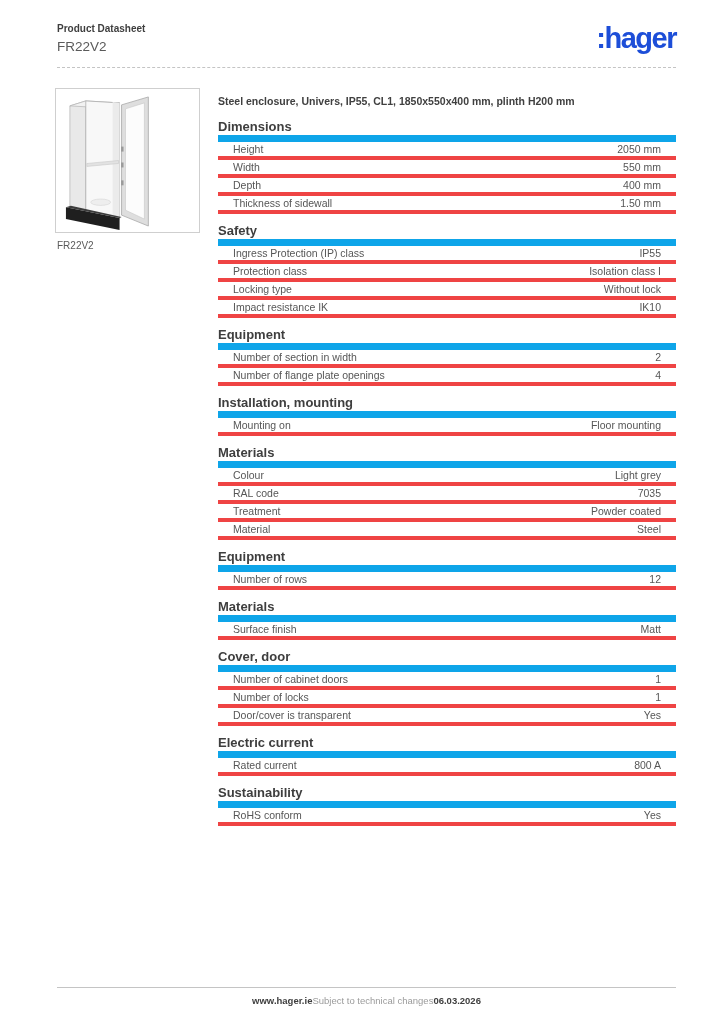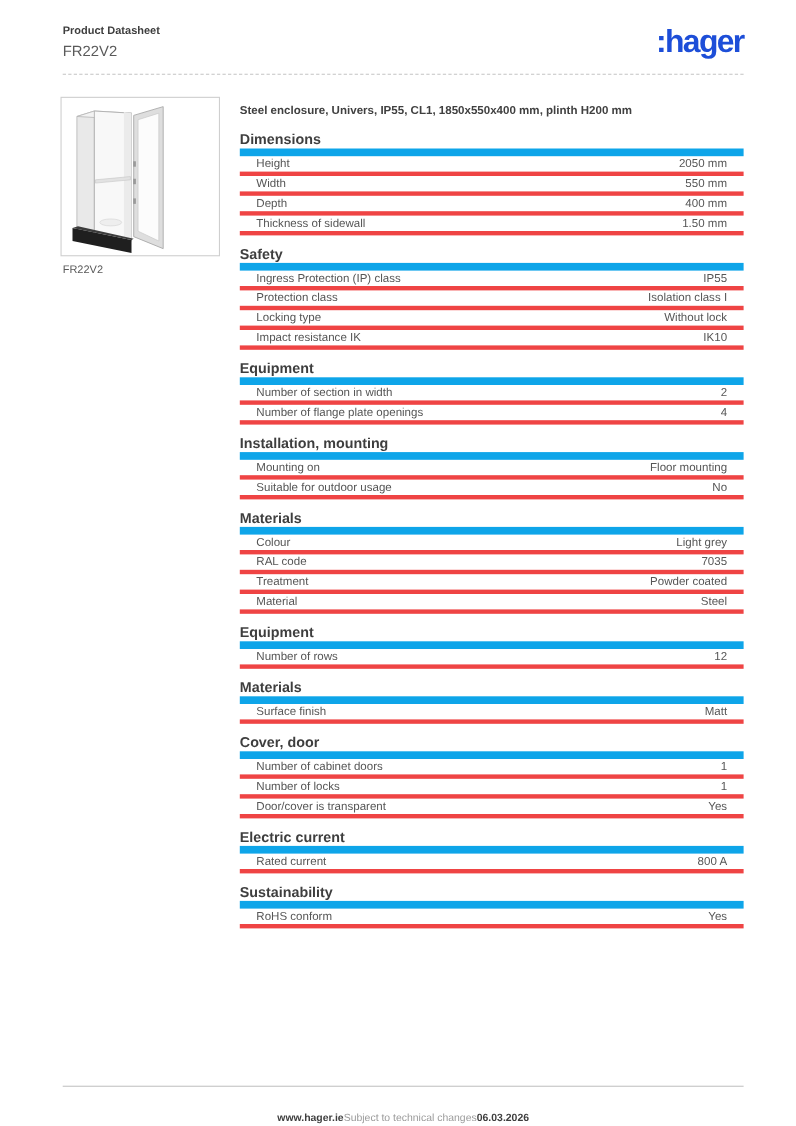--- a/index.html
+++ b/index.html
@@ -35,21 +35,21 @@
               padding:2px 15px; border-bottom:4px solid #ef4444; }
   .spec-label { white-space:nowrap; }
   .spec-value { white-space:nowrap; text-align:right; }
   
   .footer-rule { position:absolute; left:57px; right:48px; top:987px;
                  border-top:1px solid #c4c4c4; height:0; }
   .footer { position:absolute; left:57px; right:48px; top:995px;
             display:flex; justify-content:center; align-items:baseline; }
   .footer-left  { font-size:9.5px; font-weight:bold; color:#3e3e3e; }
   .footer-center{ font-size:9.5px; color:#9b9b9b; }
-  .footer-right { font-size:9.5px; font-weight:bold; color:#3e3e3e;margin-top:16px; }
+  .footer-right { font-size:9.5px; font-weight:bold; color:#3e3e3e; }
 </style>
 </head>
 <body>
 
 <div class="page">
 
   <div class="header-block">
     <div class="doc-title">Product Datasheet</div>
     <div class="doc-subtitle">FR22V2</div>
   </div>
@@ -134,24 +134,20 @@
           <div class="spec-row">
             <span class="spec-label">Number of flange plate openings</span>
             <span class="spec-value">4</span>
           </div>
         </div>
         <div class="section">
           <div class="section-title">Installation, mounting</div>
           <div class="spec-row">
             <span class="spec-label">Mounting on</span>
             <span class="spec-value">Floor mounting</span>
-          </div>
-          <div class="spec-row">
-            <span class="spec-label">Suitable for outdoor usage</span>
-            <span class="spec-value">No</span>
           </div>
         </div>
         <div class="section">
           <div class="section-title">Materials</div>
           <div class="spec-row">
             <span class="spec-label">Colour</span>
             <span class="spec-value">Light grey</span>
           </div>
           <div class="spec-row">
             <span class="spec-label">RAL code</span>

